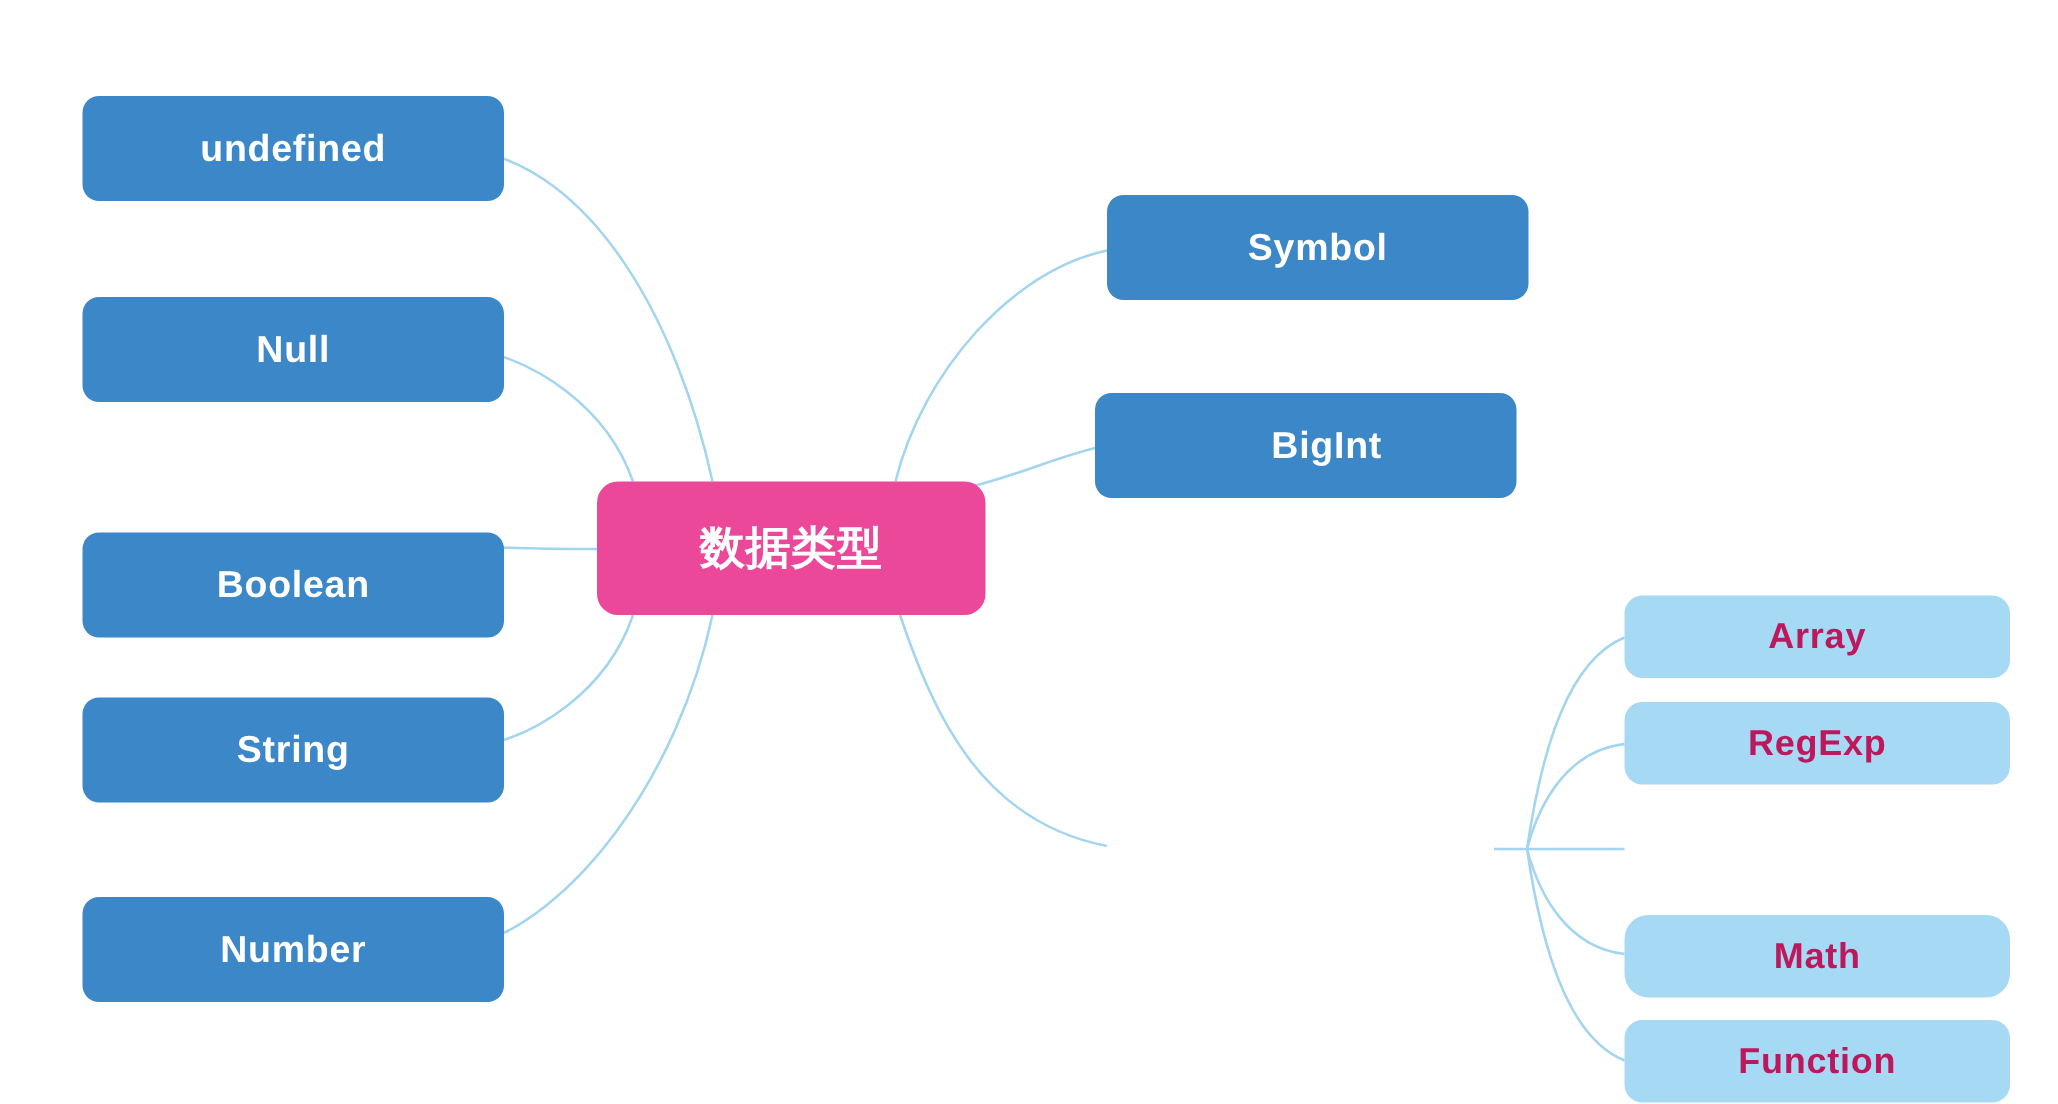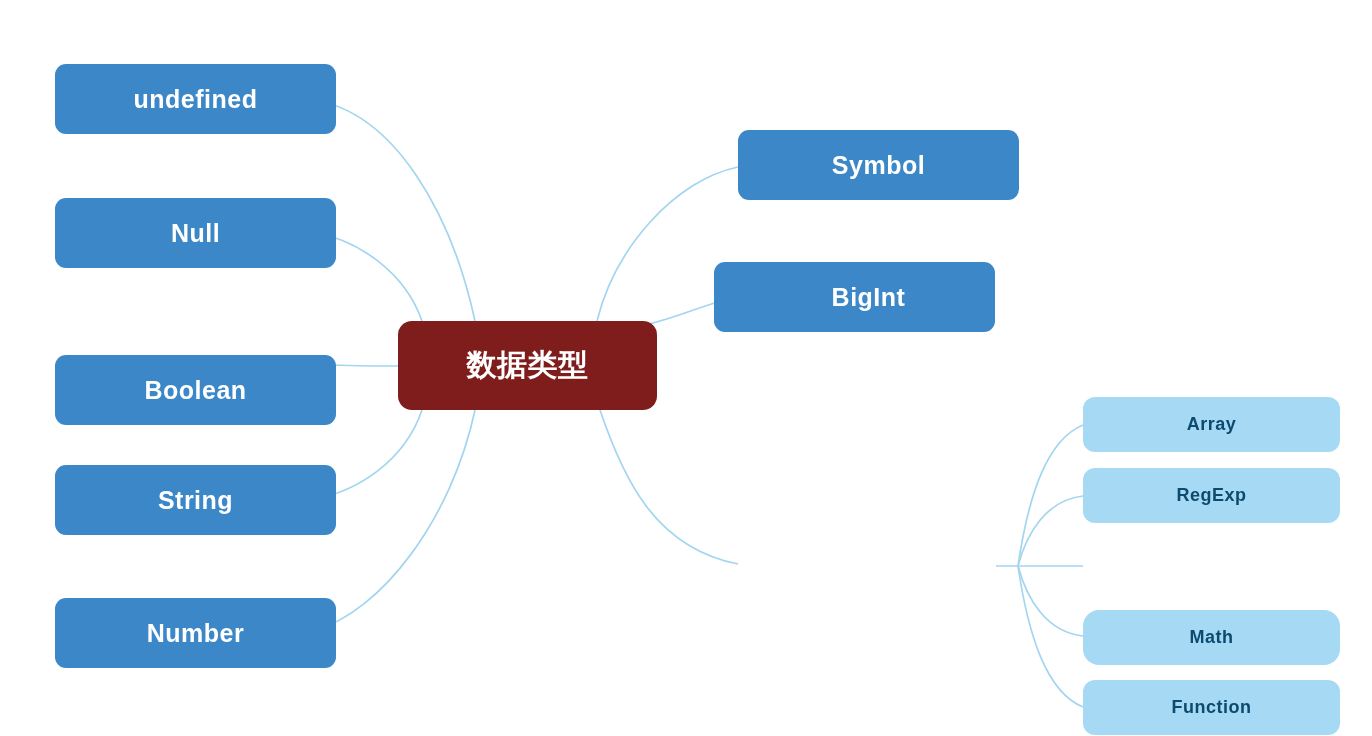--- a/index.html
+++ b/index.html
@@ -33,41 +33,41 @@
   .node.primary {
     width: 281px; height: 70px;
     background: #3b87c8;
     color: #ffffff;
     font-size: 25px;
     border-radius: 11px;
   }
   .node.root {
     left: 398px; top: 321px;
     width: 259px; height: 89px;
-    background: #7f1d1d;
+    background: #ec4899;
     color: #ffffff;
     font-size: 30px;
     border-radius: 14px;
   }
   .node.child {
     width: 257px; height: 55px;
     background: #a6d9f4;
-    color: #0c4a6e;
-    font-size: 18px;
+    color: #be185d;
+    font-size: 24px;
     border-radius: 12px;
   }
   
   #n-undefined { left: 55px; top: 64px; }
   #n-null      { left: 55px; top: 198px; }
   #n-boolean   { left: 55px; top: 331px; margin-top: 24px; }
   #n-string    { left: 55px; top: 465px; }
   #n-number    { left: 55px; top: 598px; }
   
   #n-symbol    { left: 738px; top: 130px; align-items: center; }
-  #n-bigint    { left: 714px; top: 262px; padding-left: 28px; }
+  #n-bigint    { left: 730px; top: 262px; padding-left: 28px; }
   #n-object    { left: 738px; top: 531px; }
   
   #n-array     { left: 1083px; top: 397px; }
   #n-regexp    { left: 1083px; top: 468px; }
   #n-date      { left: 1083px; top: 539px; }
   #n-math      { left: 1083px; top: 610px; border-radius: 16px; }
   #n-function  { left: 1083px; top: 680px; }
 </style>
 </head>
 <body>

